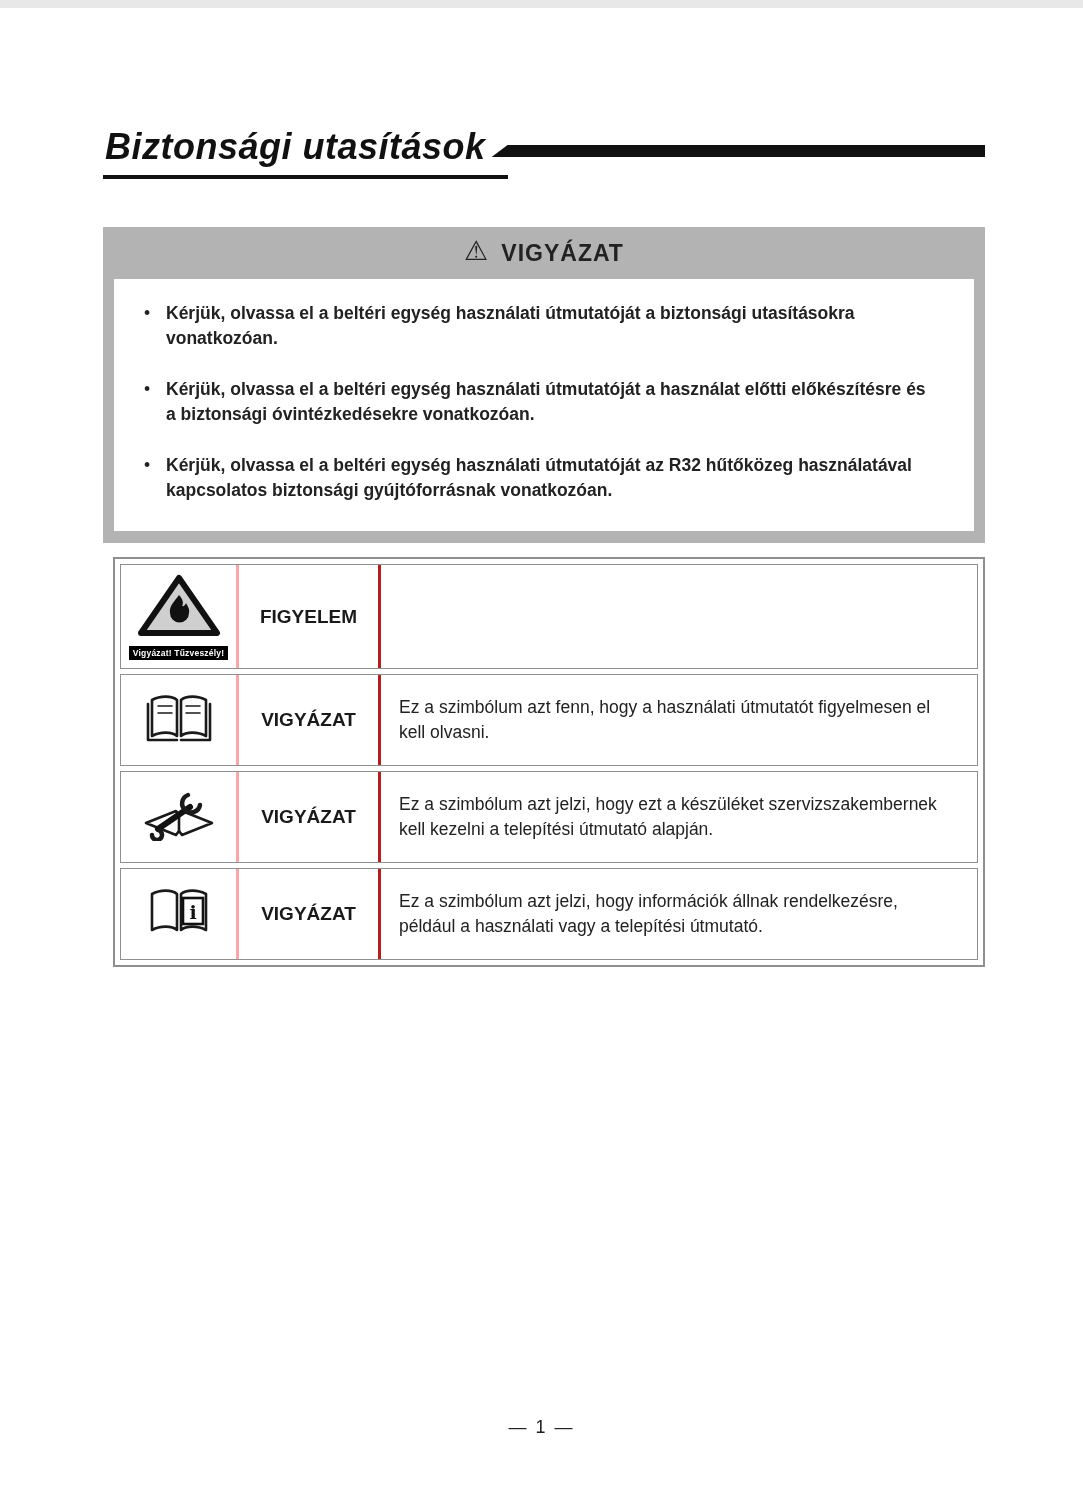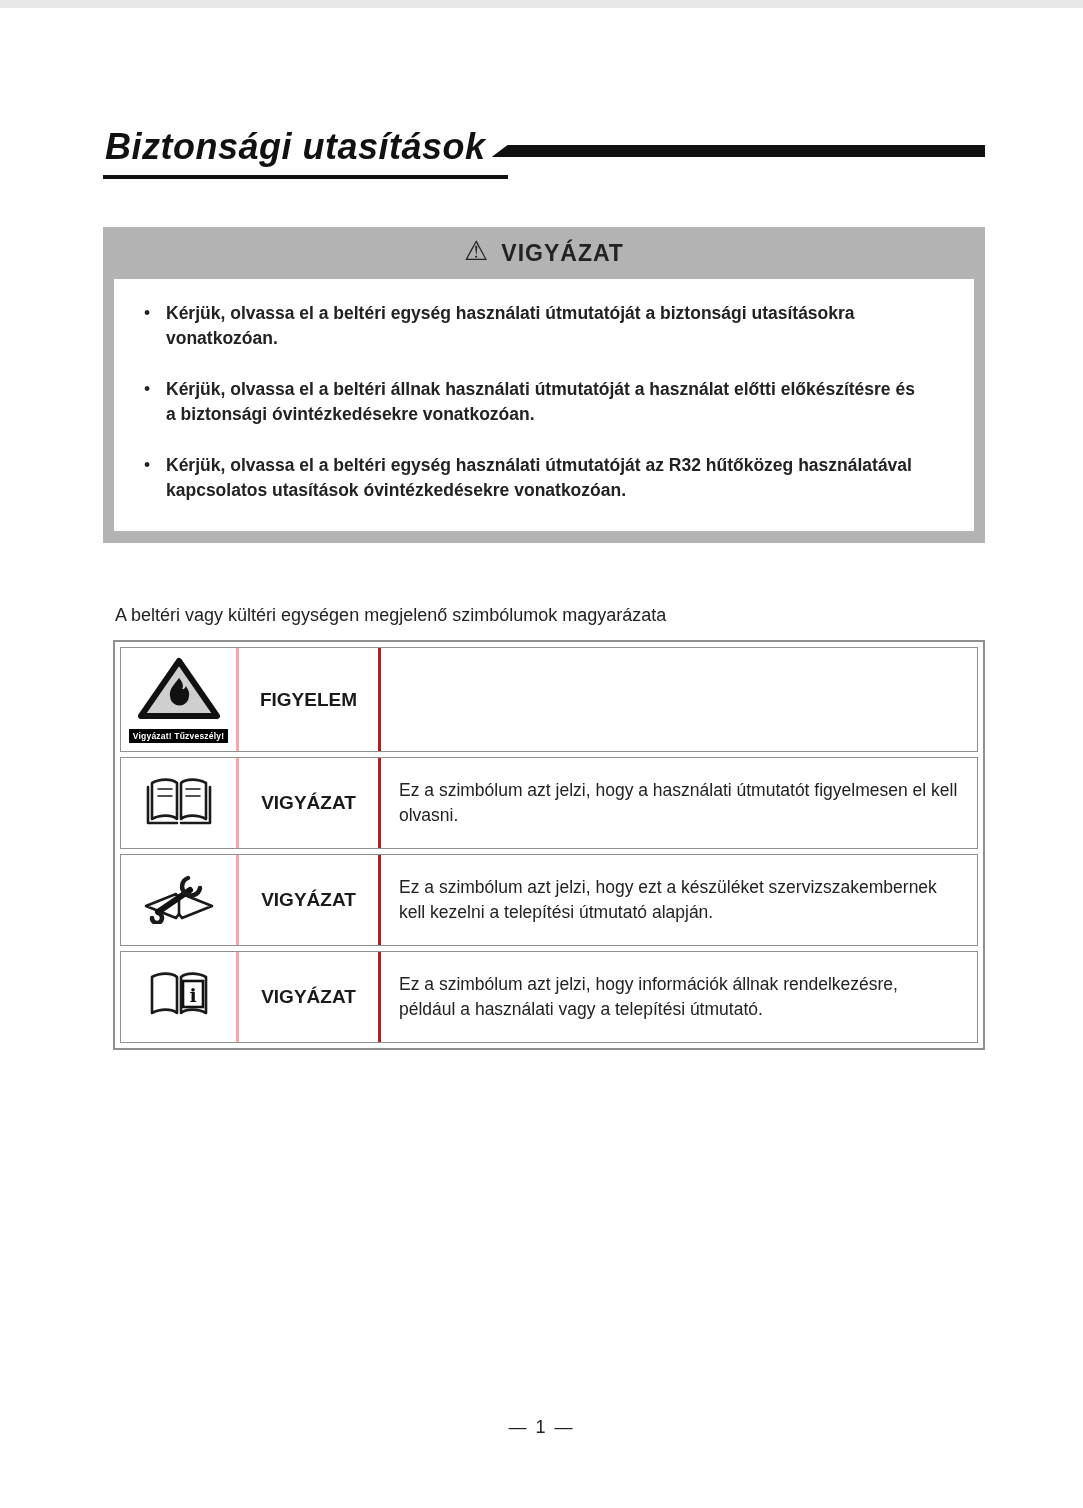--- a/index.html
+++ b/index.html
@@ -175,30 +175,29 @@
         <span class="tri">⚠</span>
         <span>VIGYÁZAT</span>
       </div>
       <div class="warn-inner">
         <div class="bullet-item">
           <span class="dot">•</span>
           <span class="btxt">Kérjük, olvassa el a beltéri egység használati útmutatóját a biztonsági utasításokra vonatkozóan.</span>
         </div>
         <div class="bullet-item">
           <span class="dot">•</span>
-          <span class="btxt">Kérjük, olvassa el a beltéri állnak használati útmutatóját a használat előtti előkészítésre és a biztonsági óvintézkedésekre vonatkozóan.</span>
+          <span class="btxt">Kérjük, olvassa el a beltéri egység használati útmutatóját a használat előtti előkészítésre és a biztonsági óvintézkedésekre vonatkozóan.</span>
         </div>
         <div class="bullet-item">
           <span class="dot">•</span>
-          <span class="btxt">Kérjük, olvassa el a beltéri egység használati útmutatóját az R32 hűtőközeg használatával kapcsolatos utasítások óvintézkedésekre vonatkozóan.</span>
+          <span class="btxt">Kérjük, olvassa el a beltéri egység használati útmutatóját az R32 hűtőközeg használatával kapcsolatos biztonsági gyújtóforrásnak vonatkozóan.</span>
         </div>
       </div>
     </div>
 
-    <div class="symbols-intro">A beltéri vagy kültéri egységen megjelenő szimbólumok magyarázata</div>
 
     <div class="sym-table">
 
       <div class="sym-row">
         <div class="cell-icon">
           <span>
             <svg width="86" height="66" viewBox="0 0 86 66">
               <path d="M43 5 L81 60 L5 60 Z" fill="#cfcfcf" stroke="#111" stroke-width="6" stroke-linejoin="round"></path>
               <path d="M43 22 c-5 7 -10 11 -9 18 a9.5 9.5 0 0 0 19 0 c1 -4 -1.5 -7 -3 -10 c-0.8 2.5 -2.5 3.6 -3.8 3 c1.8 -3.6 0 -7.5 -3.2 -11 z" fill="#111"></path>
             </svg>
@@ -214,21 +213,21 @@
             <svg width="66" height="52" viewBox="0 0 66 52">
               <path class="ln" d="M6 8 C14 3.5 26 3.5 31 8 L31 44 C26 39.5 14 39.5 6 44 Z"></path>
               <path class="ln" d="M60 8 C52 3.5 40 3.5 35 8 L35 44 C40 39.5 52 39.5 60 44 Z"></path>
               <path class="ln" d="M2 12 L2 48 L31 48 M64 12 L64 48 L35 48"></path>
               <path class="ln" d="M12 14 L26 14 M12 21 L26 21 M40 14 L54 14 M40 21 L54 21" style="stroke-width:1.6"></path>
             </svg>
           </span>
         </div>
         <div class="cell-label">VIGYÁZAT</div>
         <div class="cell-text">
-          <span>Ez a szimbólum azt jelzi, hogy a használati útmutatót figyelmesen el kell olvasni.</span>
+          <span>Ez a szimbólum azt fenn, hogy a használati útmutatót figyelmesen el kell olvasni.</span>
         </div>
       </div>
 
       <div class="sym-row">
         <div class="cell-icon">
           <span>
             <svg width="82" height="52" viewBox="0 0 82 52">
               <path class="ln" d="M8 34 L38 22 L41 26 L44 22 L74 34 L44 46 L41 42 L38 46 Z"></path>
               <path class="ln" d="M41 26 L41 42"></path>
               <path d="M20 40 L52 18" stroke="#111" stroke-width="6" stroke-linecap="round" fill="none"></path>

